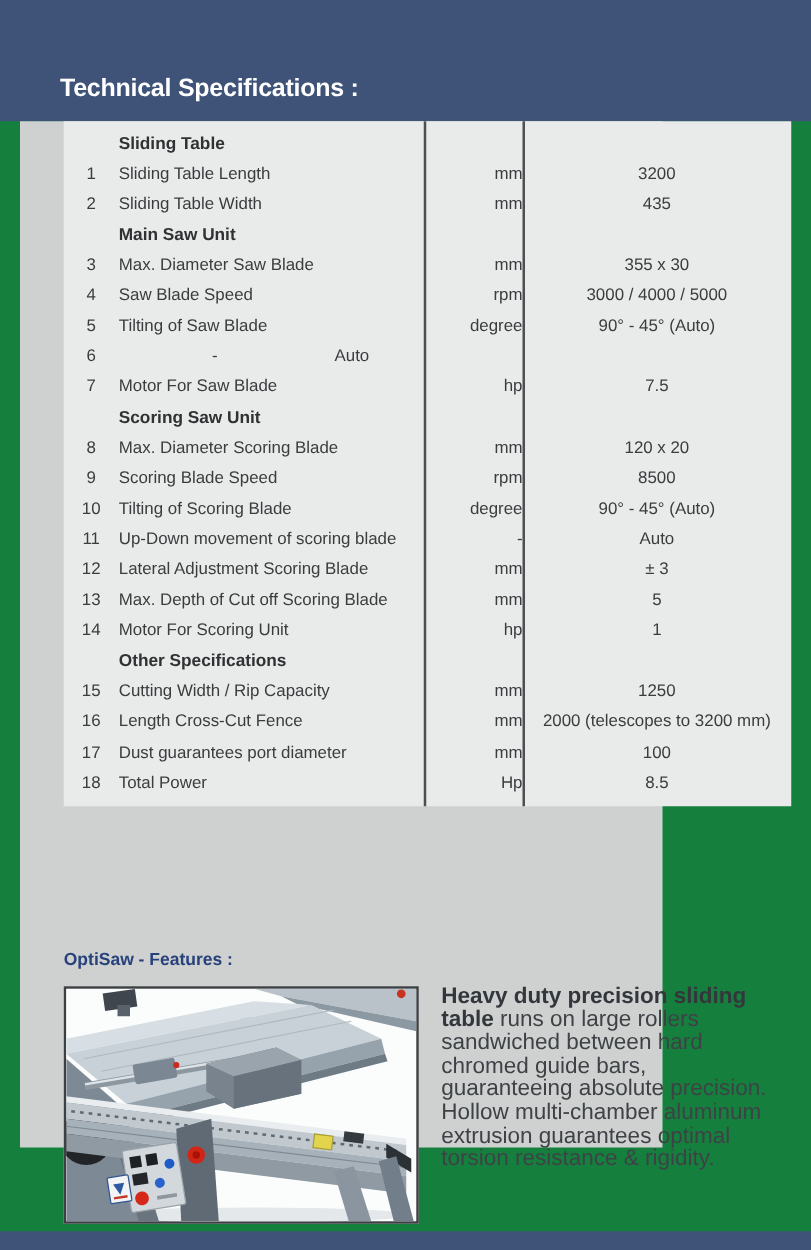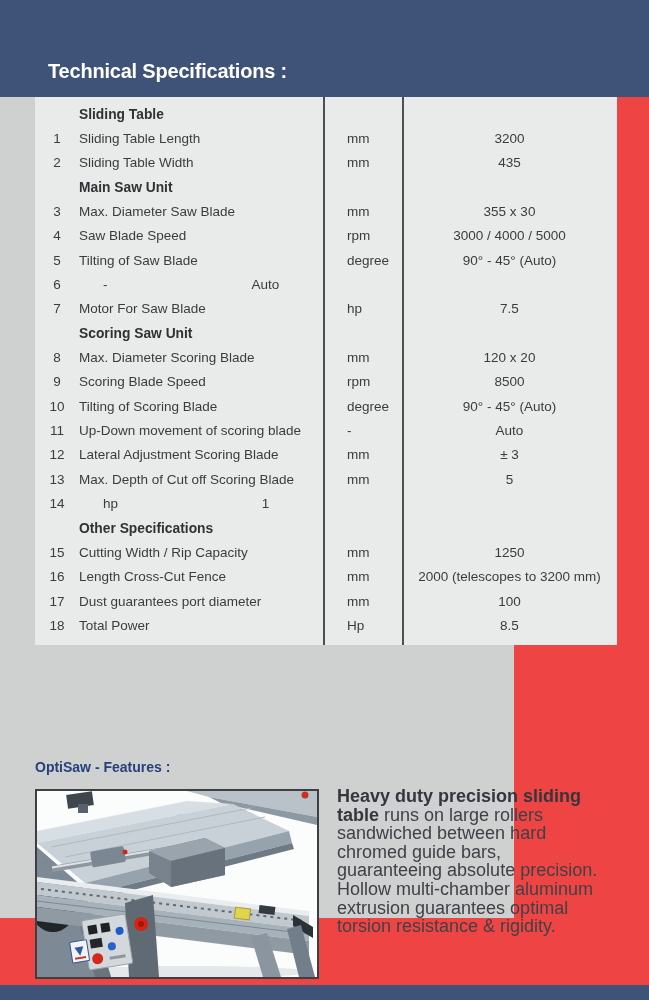--- a/index.html
+++ b/index.html
@@ -8,40 +8,40 @@
     --table-bg:#e9eaea;
     --table-line:#4c5052;
     --heading-blue:#27417b;
     --table-text:#3a3c3e;
     --body-text:#3e4246;
     --body-text-bold:#33373c;
   }
   *{margin:0;padding:0;box-sizing:border-box;}
   html,body{background:#ffffff;}
   .page{
-    position:relative;width:649px;height:1000px;background:#ef4444;
+    position:relative;width:649px;height:1000px;background:#15803d;
     font-family:"Liberation Sans","DejaVu Sans",sans-serif;overflow:hidden;
   }
   .band-top{position:absolute;left:0;top:0;width:649px;height:97px;background:var(--band-navy);}
   .page-title{
     position:absolute;left:48px;top:60px;color:#ffffff;font-size:20px;font-weight:bold;
     letter-spacing:-0.2px;white-space:nowrap;
   }
-  .content-gray{position:absolute;left:0;top:97px;width:514px;height:821px;background:var(--page-gray);}
+  .content-gray{position:absolute;left:16px;top:97px;width:514px;height:821px;background:var(--page-gray);}
   .spec-table{
     position:absolute;left:35px;top:0;width:582px;height:548px;background:var(--table-bg);
   }
   .vline{position:absolute;top:0;width:1.5px;height:548px;background:var(--table-line);}
   .vline.v1{left:288px;}
   .vline.v2{left:367px;}
   .rows{position:absolute;left:0;top:5px;width:582px;}
   .trow{display:flex;align-items:center;height:24.35px;font-size:13.5px;color:var(--table-text);}
   .trow .num{width:44px;text-align:center;flex:0 0 44px;}
   .trow .desc{width:244px;flex:0 0 244px;text-align:left;}
-  .trow .unit{width:79px;flex:0 0 79px;text-align:left;padding-left:24px;}
+  .trow .unit{width:79px;flex:0 0 79px;text-align:right;padding-left:24px;}
   .trow .value{width:215px;flex:0 0 215px;text-align:center;}
   .trow.section .desc{font-weight:bold;color:#2f3133;font-size:13.8px;}
   .features-heading{
     position:absolute;left:35px;top:662px;font-size:14px;font-weight:bold;
     color:var(--heading-blue);white-space:nowrap;
   }
   .photo-frame{
     position:absolute;left:35px;top:692px;width:284px;height:190px;
     border:2px solid #3c4043;background:#fbfcfc;
   }
@@ -157,20 +157,21 @@
             <div class="cell value">± 3</div>
           </div>
           <div class="trow">
             <div class="cell num">13</div>
             <div class="cell desc">Max. Depth of Cut off Scoring Blade</div>
             <div class="cell unit">mm</div>
             <div class="cell value">5</div>
           </div>
           <div class="trow">
             <div class="cell num">14</div>
+            <div class="cell desc">Motor For Scoring Unit</div>
             <div class="cell unit">hp</div>
             <div class="cell value">1</div>
           </div>
           <div class="trow section">
             <div class="cell num"></div>
             <div class="cell desc">Other Specifications</div>
             <div class="cell unit"></div>
             <div class="cell value"></div>
           </div>
           <div class="trow">

